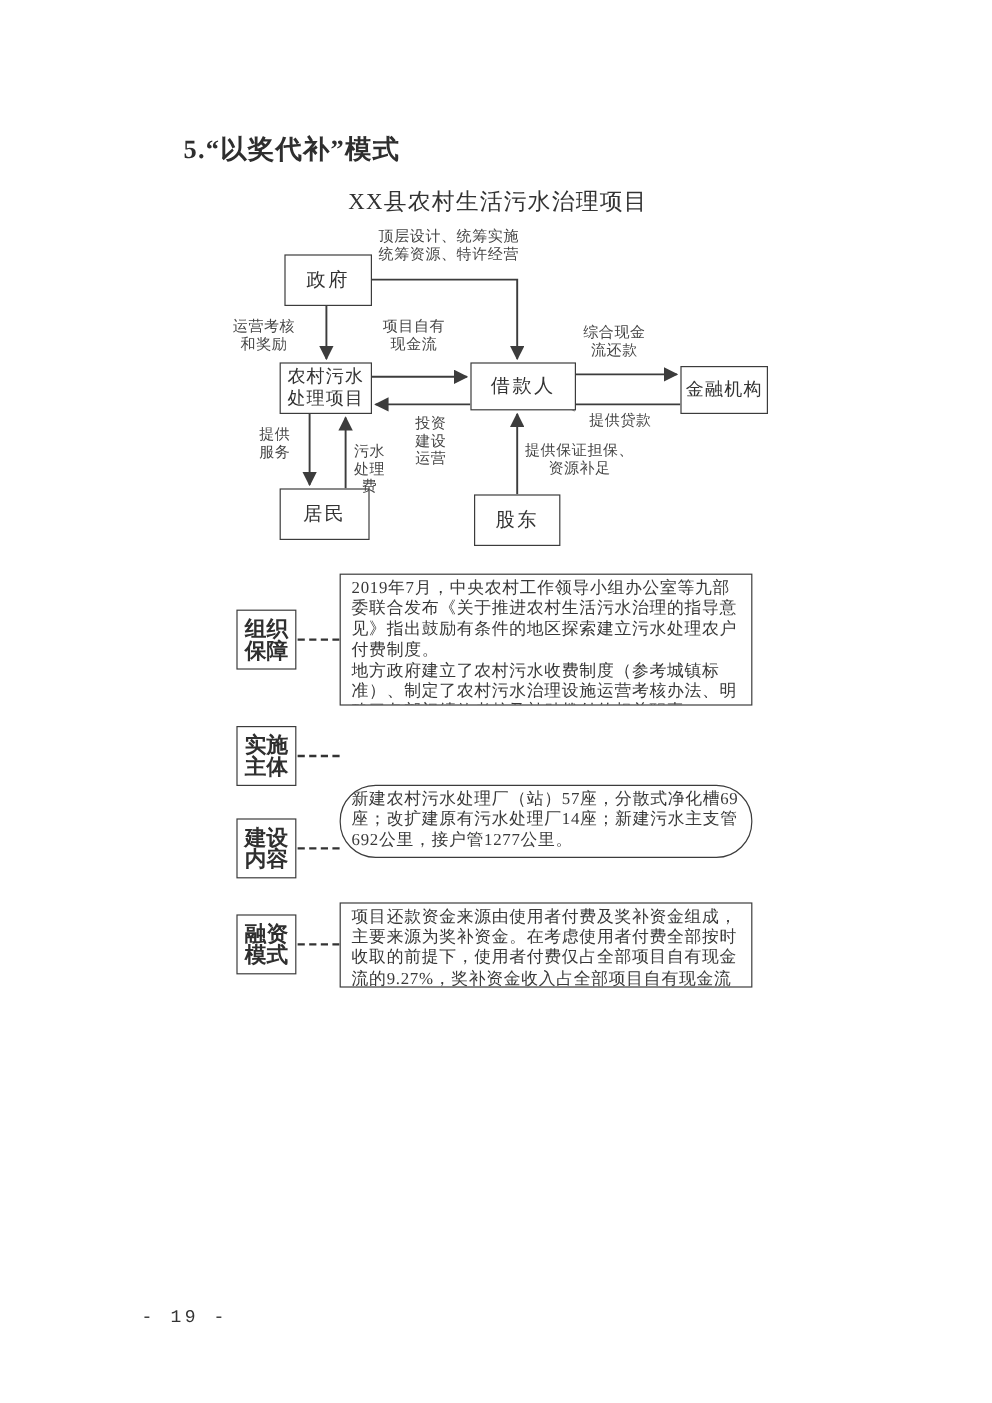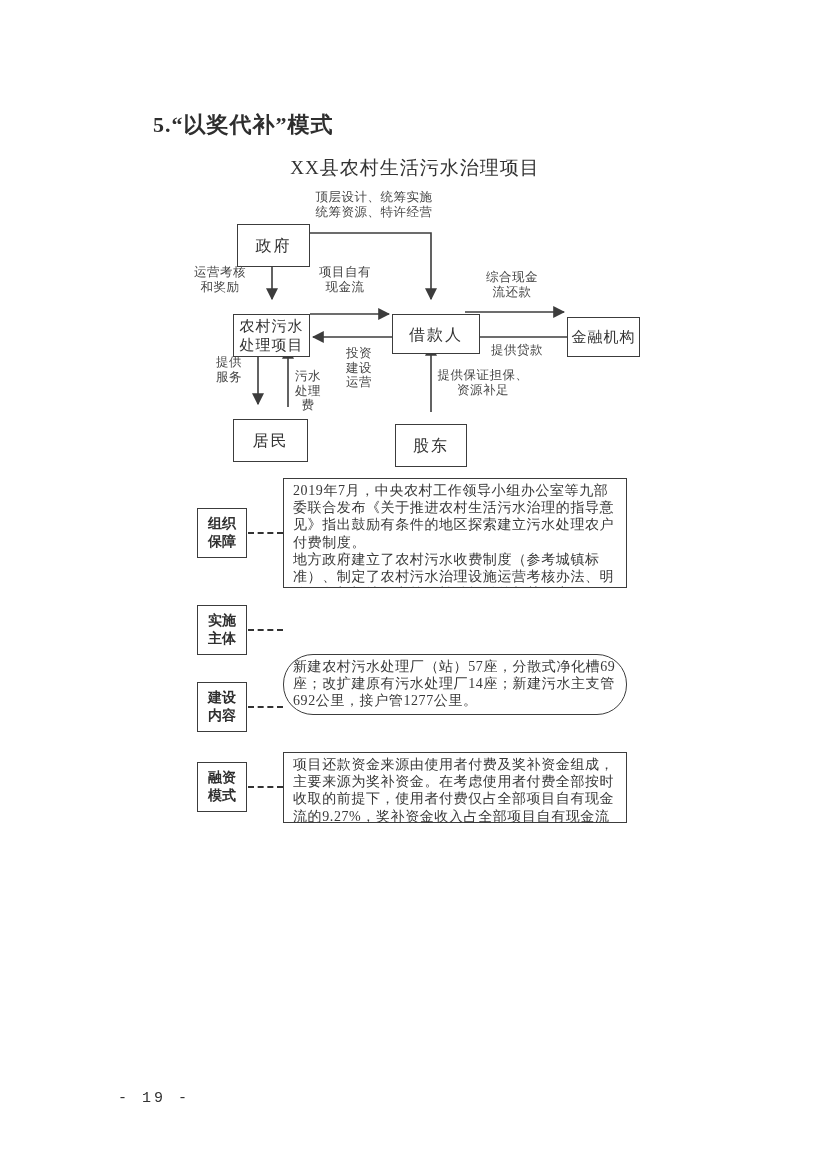--- a/index.html
+++ b/index.html
@@ -22,35 +22,35 @@
   svg.connectors { position:absolute; left:0; top:0; pointer-events:none; }
   svg.connectors line, svg.connectors polyline {
     stroke:#3c3c3c; stroke-width:1.6; fill:none;
   }
 
   .node {
     position:absolute; box-sizing:border-box;
     border:1.6px solid #3c3c3c; background:#ffffff;
     display:flex; align-items:center; justify-content:center;
     text-align:center; white-space:pre-line;
-    font-size:16px; line-height:19px; letter-spacing:2px; color:#333;margin-top:12px;
+    font-size:16px; line-height:19px; letter-spacing:2px; color:#333;
   }
   .node.small { font-size:15px; letter-spacing:1px; }
 
   .elabel {
     position:absolute; text-align:center; white-space:pre-line;
     font-size:12.5px; line-height:14.5px; letter-spacing:0.5px; color:#464646;
   }
 
   .section-label {
     position:absolute; left:197px; width:50px; height:50px; box-sizing:border-box;
     border:1.6px solid #3c3c3c; background:#fff;
     display:flex; align-items:center; justify-content:center;
     text-align:center; white-space:pre-line;
-    font-weight:bold; font-size:14px; line-height:18px; color:#2f2f2f;
+    font-weight:bold; font-size:18px; line-height:18px; color:#2f2f2f;
   }
   .section-content {
     position:absolute; left:283px; width:344px; box-sizing:border-box;
     border:1.6px solid #3c3c3c; background:#fff;
     font-size:14px; line-height:17.2px; letter-spacing:0.6px;
     padding:3px 9px; white-space:pre-line; color:#383838;
     overflow:hidden;
   }
   .dash-connector {
     position:absolute; left:248px; width:35px; height:0;

